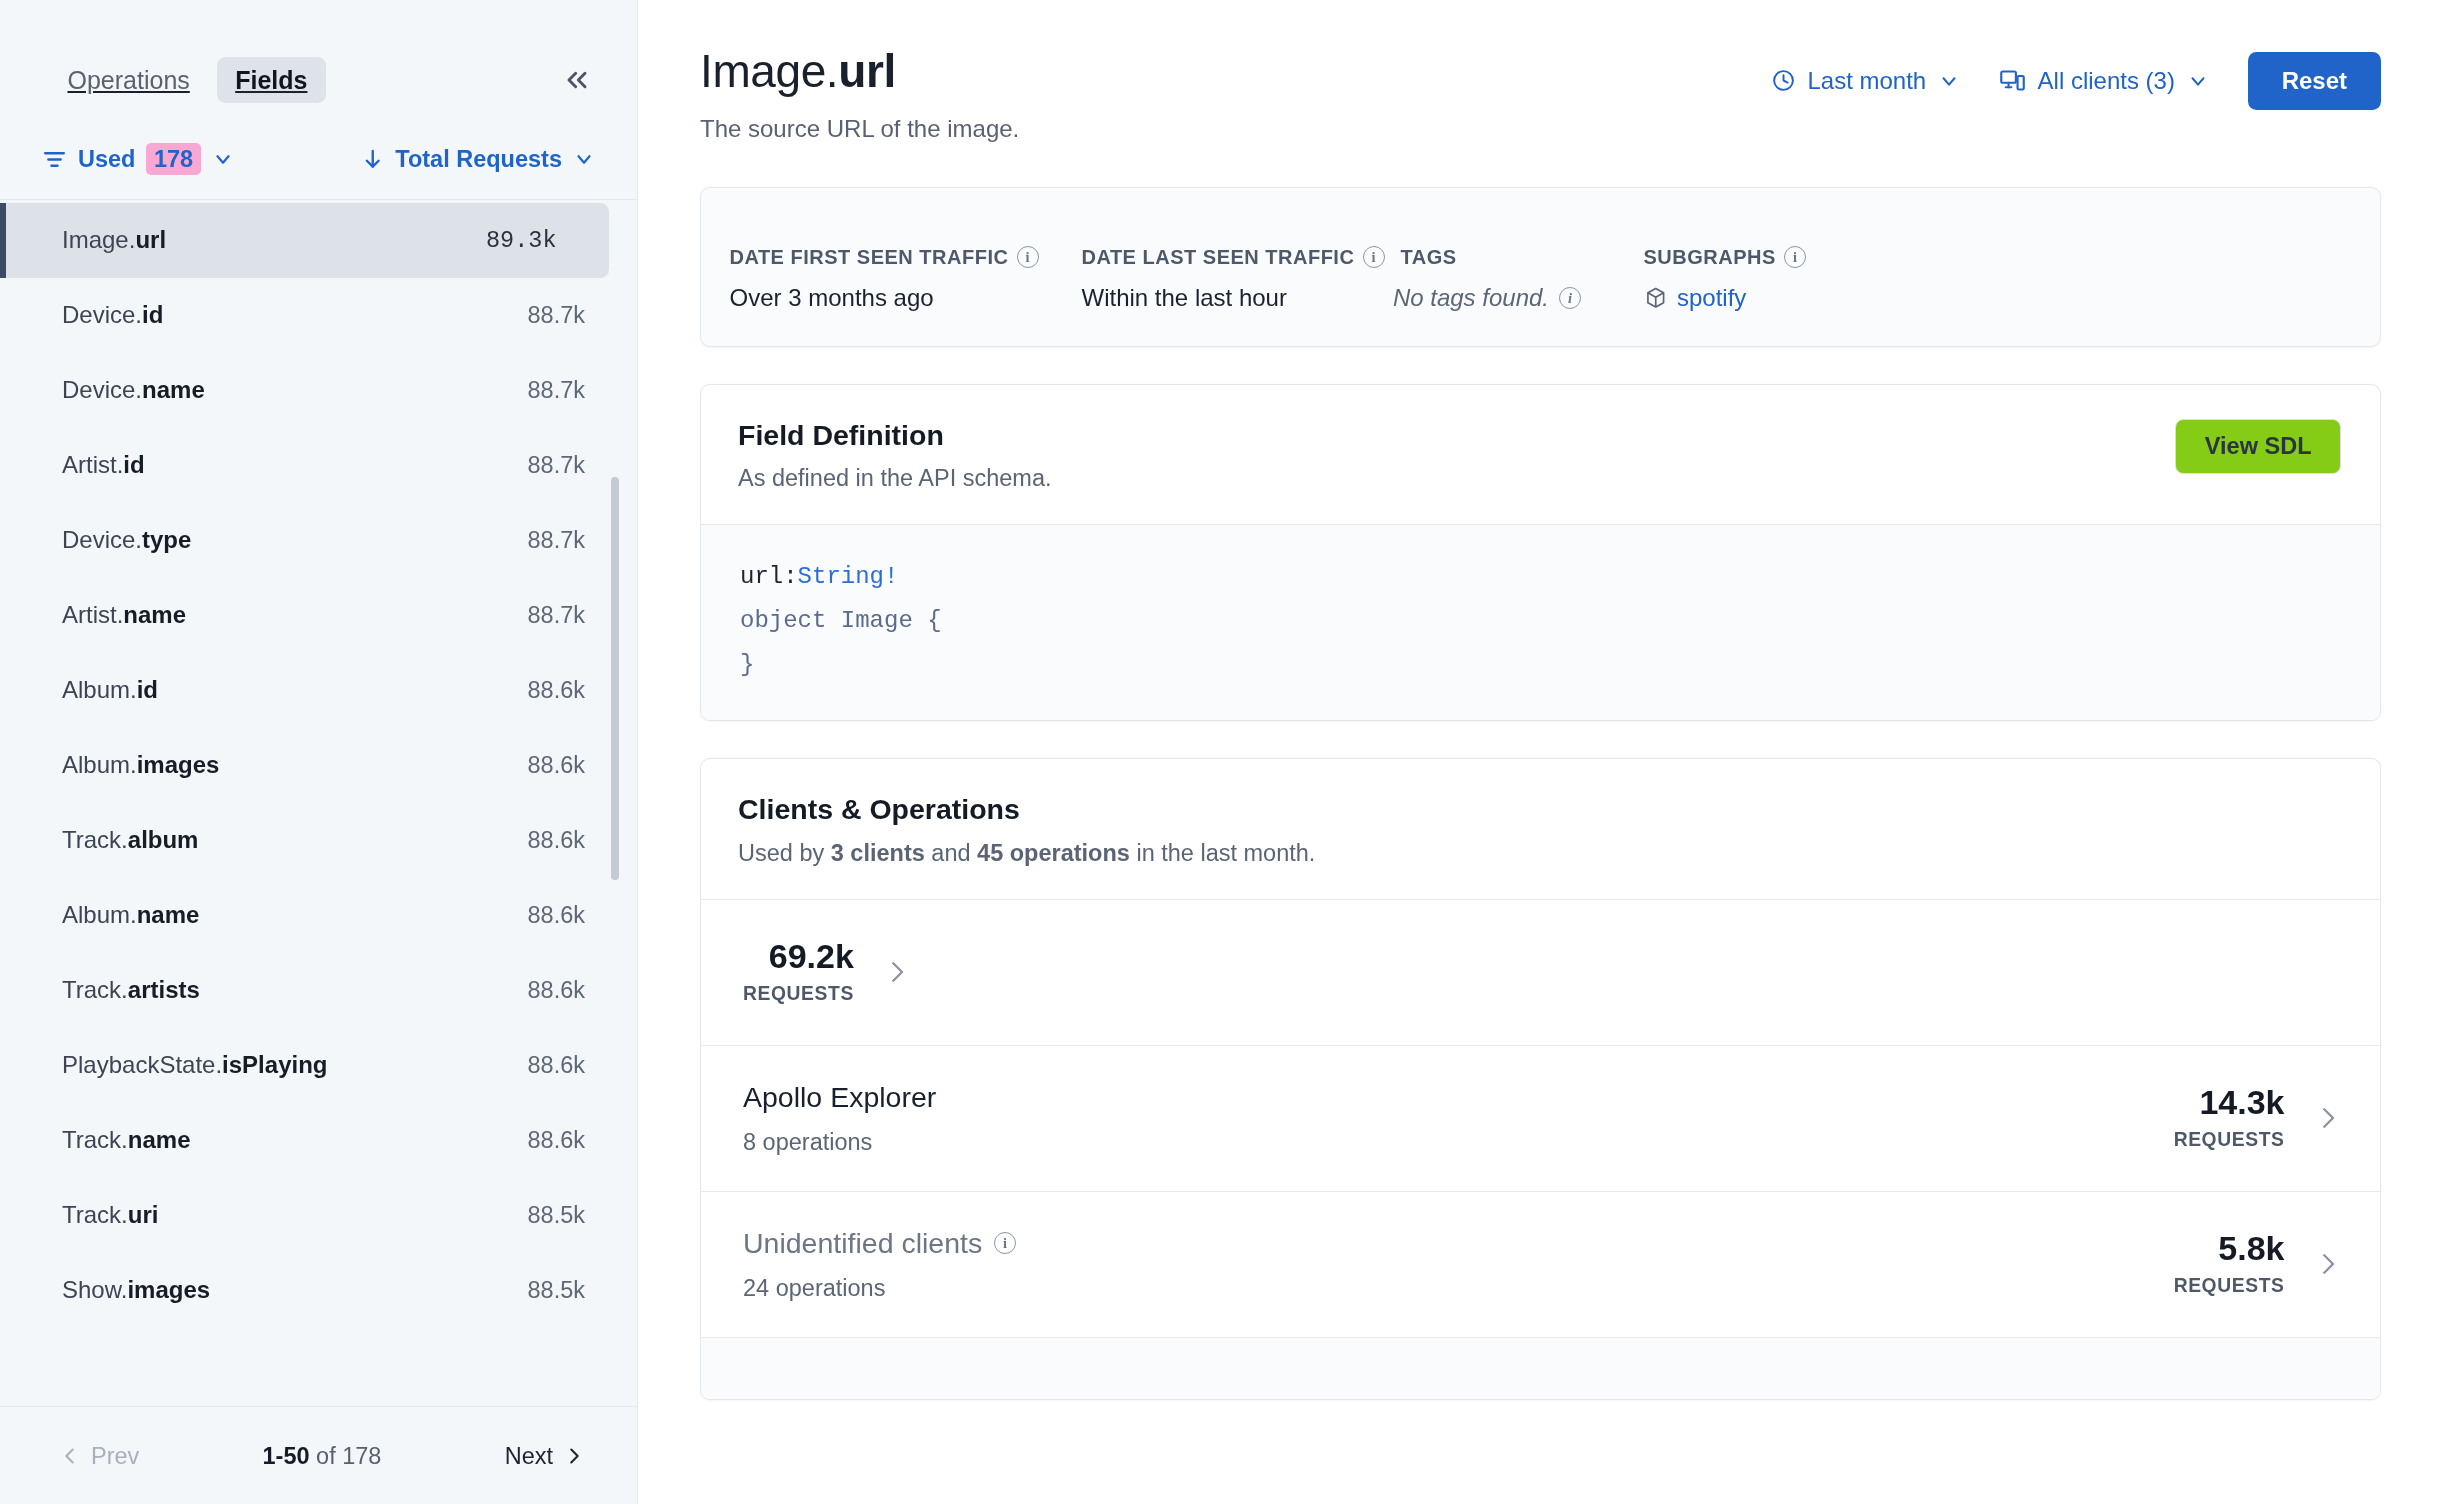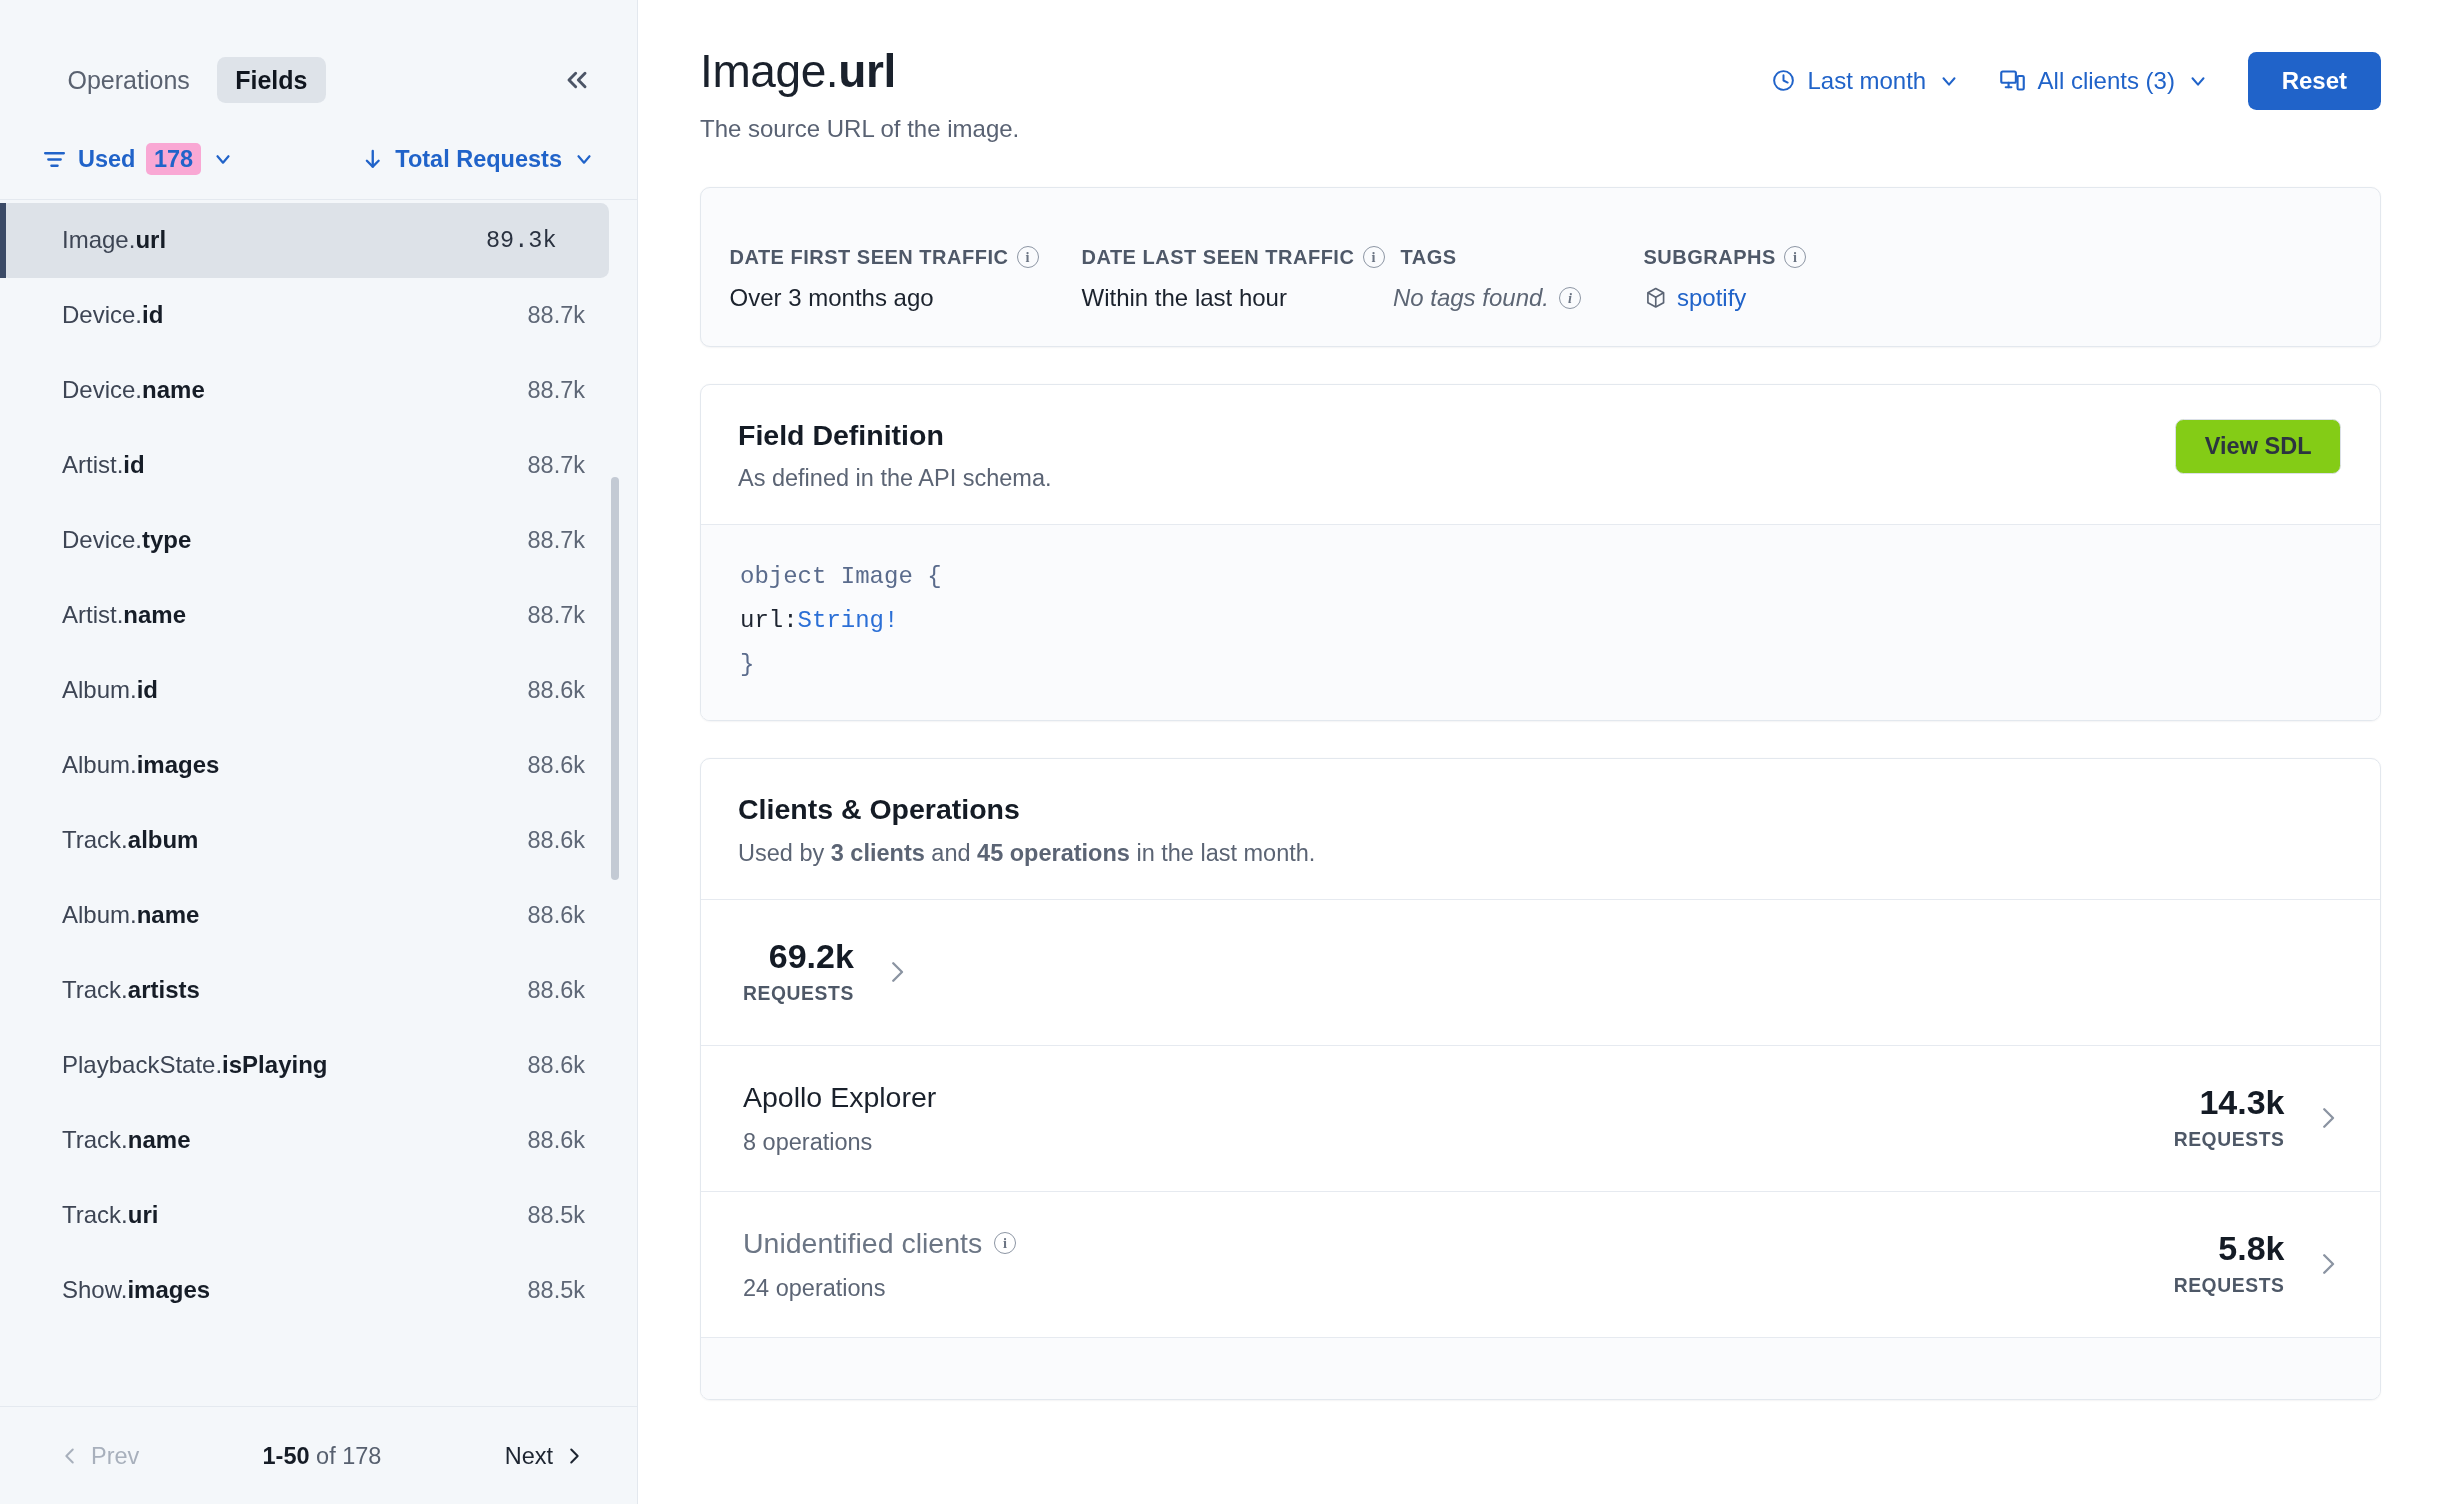--- a/index.html
+++ b/index.html
@@ -35,21 +35,21 @@
     flex: 0 0 638px;
   }
 
   .sidebar-top {
     display: flex;
     align-items: center;
     padding: 49px 37px 0 49px;
     height: 111px;
   }
 
-  .tabs { display: flex; align-items: flex-end; gap: 8.4px; }
+  .tabs { display: flex; align-items: flex-end; gap: 8.4px; text-decoration: underline; }
 
   .tab {
     font-size: 25px;
     color: #5a6270;
     padding: 8.4px 18.5px;
     border-radius: 8.4px;
     line-height: 1.2;
     cursor: pointer;
     background: transparent;
     border: none;
@@ -624,22 +624,22 @@
 
     <section class="card def-card">
       <div class="def-head">
         <div>
           <div class="sec-title">Field Definition</div>
           <div class="sec-sub">As defined in the API schema.</div>
         </div>
         <button class="ghost-btn">View SDL</button>
       </div>
       <div class="code-block">
+        <div><span class="tok-plain">  url:</span><span class="tok-type">String</span><span class="tok-type">!</span></div>
         <div><span class="tok-kw">object Image {</span></div>
-        <div><span class="tok-plain">  url:</span><span class="tok-type">String</span><span class="tok-type">!</span></div>
         <div><span class="tok-punct">}</span></div>
       </div>
     </section>
 
     <section class="card clients-card">
       <div class="clients-head">
         <div class="sec-title">Clients &amp; Operations</div>
         <div class="sec-sub"><span>Used by </span><b>3 clients</b><span> and </span><b>45 operations</b><span> in the last month.</span></div>
       </div>
 

